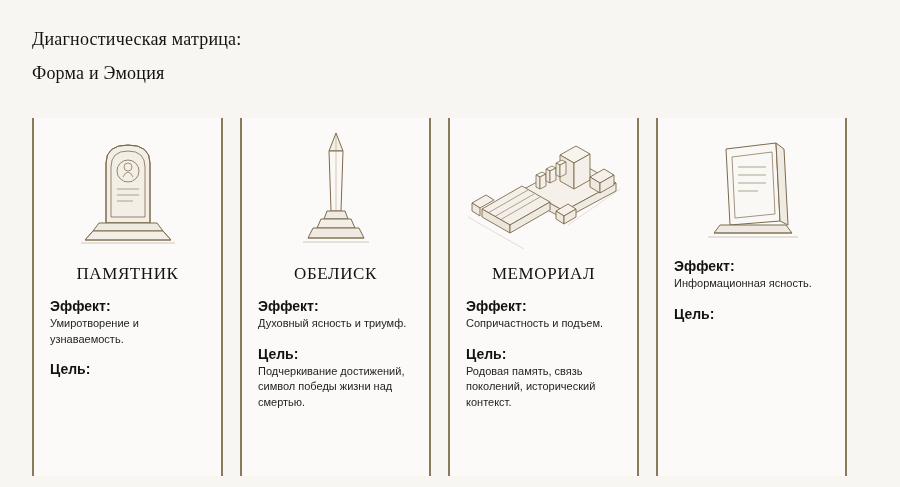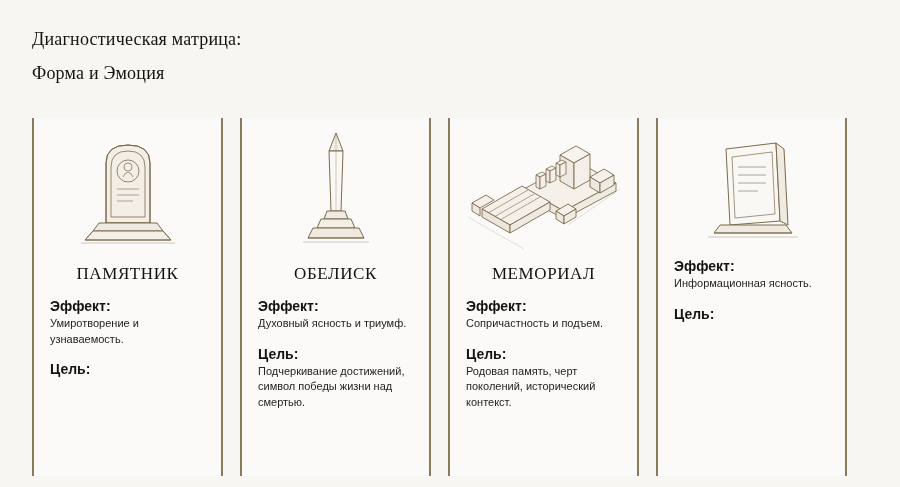--- a/index.html
+++ b/index.html
@@ -203,21 +203,21 @@
         </span>
       </div>
       <div class="card-title">МЕМОРИАЛ</div>
       <div class="body">
         <div class="block">
           <div class="lbl">Эффект:</div>
           <div class="txt">Сопричастность и подъем.</div>
         </div>
         <div class="block">
           <div class="lbl">Цель:</div>
-          <div class="txt">Родовая память, черт поколений, исторический контекст.</div>
+          <div class="txt">Родовая память, связь поколений, исторический контекст.</div>
         </div>
       </div>
     </div>
 
     <div class="card">
       <div class="art">
         <span>
         <svg width="120" height="126" viewBox="0 0 120 126" fill="none" stroke="#7d6a4d" stroke-width="1">
           <path d="M34 24 L84 18 L88 96 L38 100 Z" fill="#faf8f4"></path>
           <path d="M40 32 L80 27 L83 89 L43 93 Z" fill="none" stroke-width="0.7"></path>

